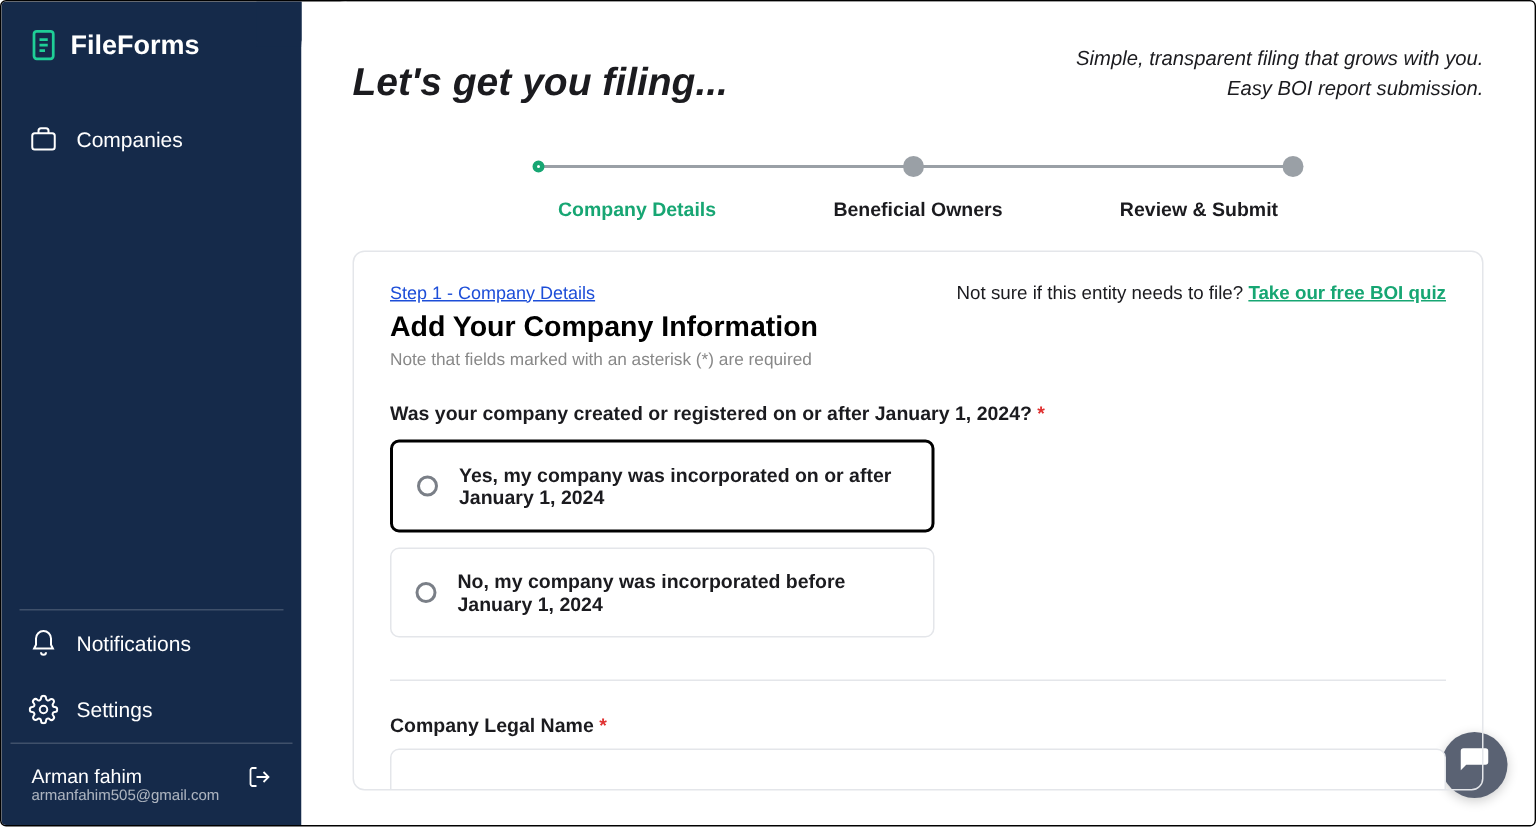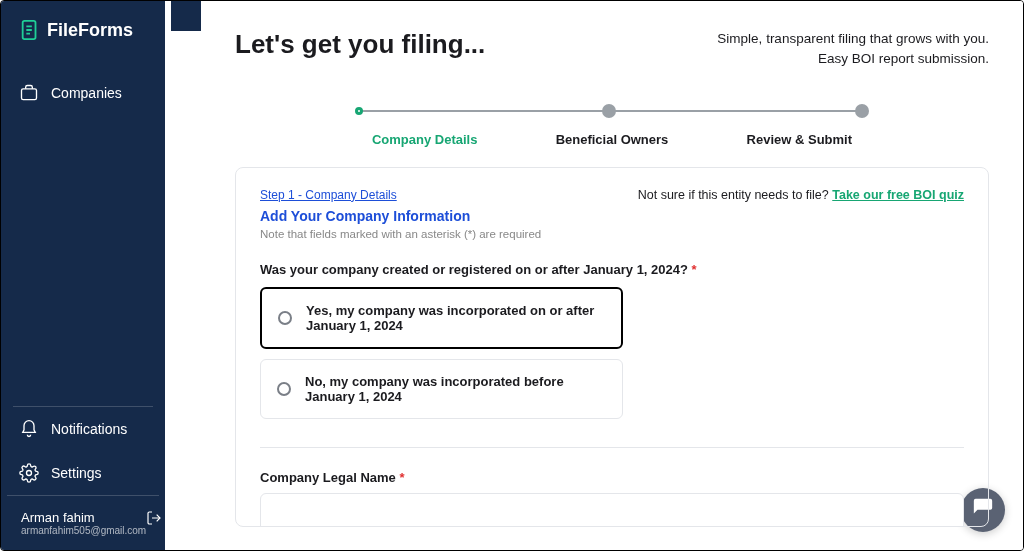--- a/index.html
+++ b/index.html
@@ -1,18 +1,18 @@
 <!DOCTYPE html>
 <html><head>
   <meta charset="utf-8">
   <style>
     * { box-sizing: border-box; margin: 0; padding: 0; }
     body { font-family: -apple-system, BlinkMacSystemFont, 'Segoe UI', Arial, sans-serif; background: #fff; width: 1024px; height: 551px; overflow: hidden; position: relative; border: 1px solid #000; border-radius: 4px; }
     
-    .sidebar { position: absolute; left: 0; top: 0; width: 164px; height: 100%; background: #152a4a; color: #fff; display: flex; flex-direction: column; }
+    .sidebar { position: absolute; left: 0; top: 0; width: 200px; height: 100%; background: #152a4a; color: #fff; display: flex; flex-direction: column; }
     .logo { display: flex; align-items: center; padding: 18px 18px 10px 18px; }
     .logo-icon { width: 22px; height: 22px; margin-right: 6px; }
     .logo-text { font-size: 18px; font-weight: 700; color: #fff; }
     
     .nav-section { padding: 20px 0; }
     .nav-item { display: flex; align-items: center; padding: 12px 18px; color: #fff; font-size: 14px; cursor: pointer; }
     .nav-item .nav-icon { width: 20px; height: 20px; margin-right: 12px; flex-shrink: 0; }
     
     .sidebar-bottom { margin-top: auto; }
     .sidebar-bottom .divider { border-top: 1px solid rgba(255,255,255,0.18); margin: 0 12px; }
@@ -21,39 +21,39 @@
     .user-name { font-size: 13px; color: #fff; }
     .user-email { font-size: 10px; color: rgba(255,255,255,0.65); }
     .logout-icon { width: 16px; height: 16px; }
     
     .main { position: absolute; left: 200px; top: 0; right: 0; bottom: 0; background: #fff; border-top-left-radius: 30px; }
     .main::before { content:""; position:absolute; left:-30px; top:0; width:30px; height:30px; background:#152a4a; }
     .main::after { content:""; position:absolute; left:0; top:0; width:30px; height:30px; background:#fff; border-top-left-radius:30px; }
     
     .main-inner { position: relative; z-index:1; padding: 28px 34px 0 34px; height:100%; overflow:hidden; }
     
-    .header-row { display:flex; justify-content: space-between; align-items: flex-start; }
+    .header-row { display:flex; justify-content: space-between; align-items: flex-end; font-style: italic; }
     .page-title { font-size: 26px; font-weight: 800; color: #1b1b1f; }
     .subtitle-block { text-align: right; font-size: 13.5px; color: #1b1b1f; line-height:1.5; }
     
     .stepper { display:flex; align-items:center; margin: 34px 120px 14px 120px; }
     .step { display:flex; flex-direction:column; align-items:center; position:relative; }
     .step-dot { width:14px; height:14px; border-radius:50%; background:#9aa0a6; }
     .step-dot.active { background:#fff; border:3px solid #17a673; width:8px; height:8px; }
     .step-line { flex:1; height:2px; background:#9aa0a6; margin: 0 -2px; align-self:flex-start; margin-top:6px; }
     .step-labels { display:flex; justify-content: space-between; margin: 0 96px 20px 96px; font-size:13px; font-weight:700; }
     .step-label.active { color:#17a673; }
     .step-label { color:#1b1b1f; flex:1; text-align:center; }
     
     .form-card { border:1px solid #e4e6ea; border-radius:8px; padding: 20px 24px; height: 360px; overflow:hidden; }
     .card-top-row { display:flex; justify-content: space-between; align-items:flex-start; margin-bottom: 6px; }
     .step-text { font-size:12px; color:#1d4ed8;text-decoration:underline; }
     .quiz-text { font-size:12.5px; color:#1b1b1f;text-align:right; }
     .quiz-link { color:#17a673; font-weight:700; text-decoration: underline; cursor:pointer; }
-    .form-heading { font-size: 14px; font-weight: 800; color:#1d4ed8; margin-top: 4px; }
+    .form-heading { font-size: 19px; font-weight: 800; color:#000000; margin-top: 4px; }
     .form-note { font-size:11.5px; color:#888; margin-top:4px; margin-bottom: 22px; }
     
     .question-label { font-size:13px; font-weight:700; color:#1b1b1f; margin-bottom: 10px; }
     .required { color:#e03030; }
     
     .radio-option { border:1px solid #e4e6ea; border-radius:6px; padding: 14px 16px; display:flex; align-items:center; font-size:13px; font-weight:600; color:#1b1b1f; margin-bottom: 10px; cursor:pointer; width: 363px; }
     .radio-option.selected { border:2px solid #000; }
     .radio-circle { width:14px; height:14px; border:2px solid #7a7f87; border-radius:50%; margin-right: 14px; flex-shrink:0; }
     
     .hr { border:none; border-top:1px solid #e4e6ea; margin: 28px 0 22px 0; }

